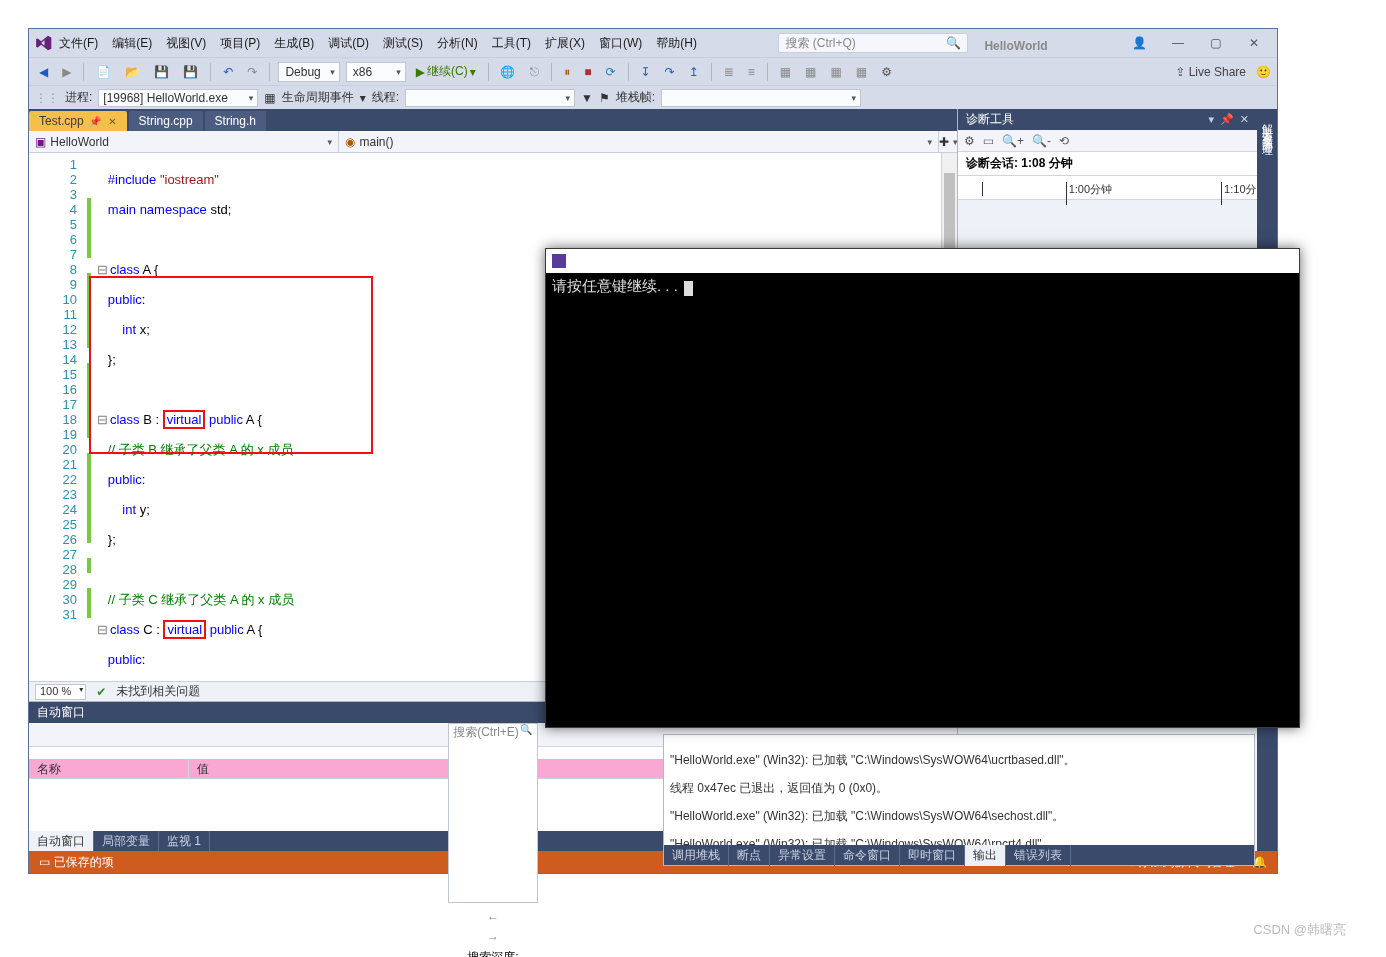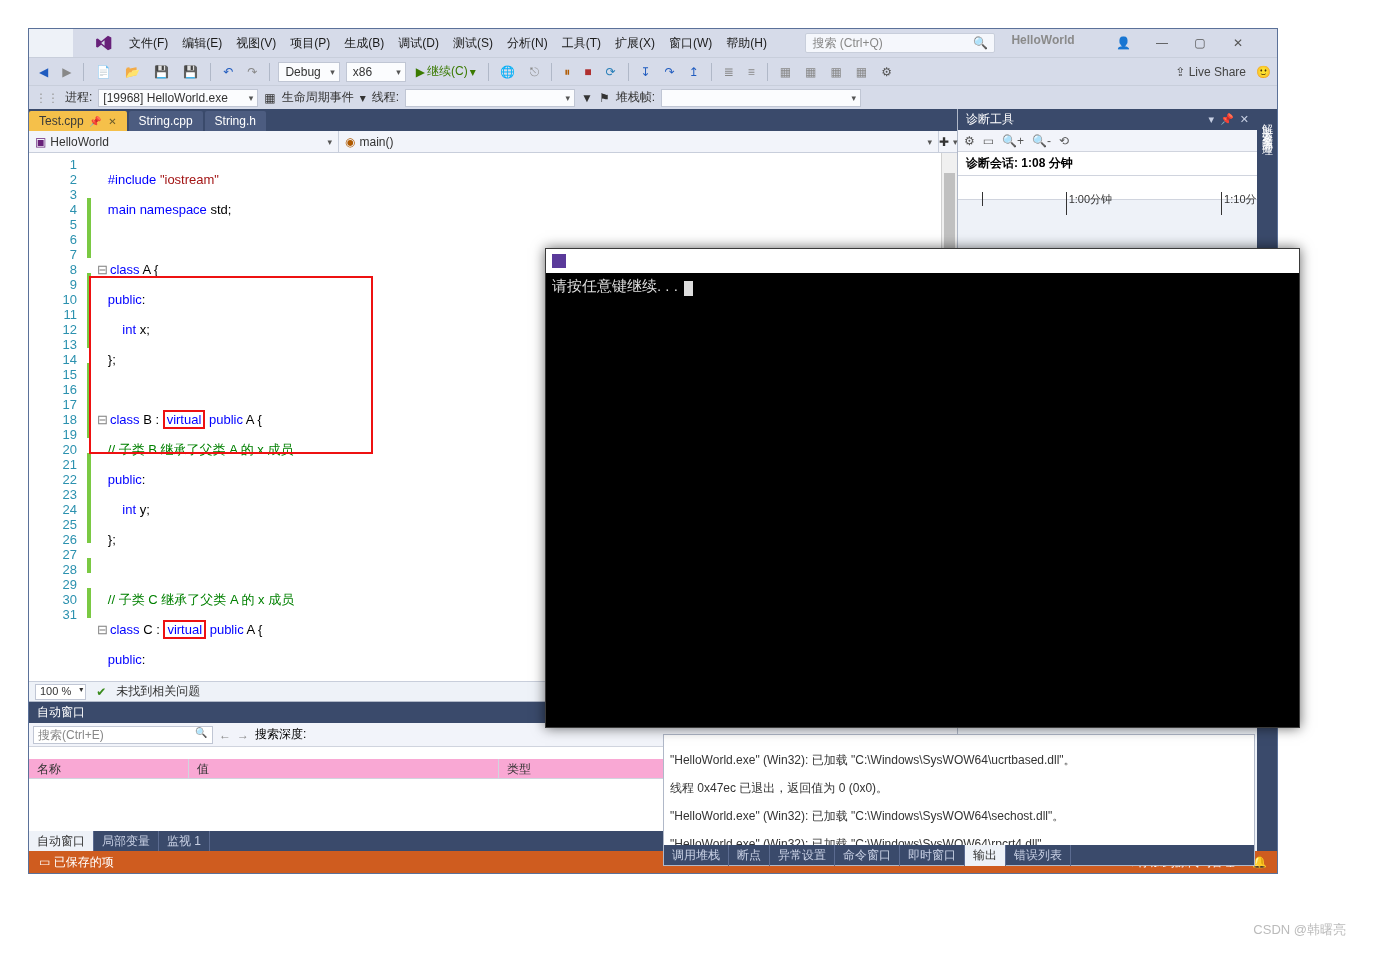--- a/index.html
+++ b/index.html
@@ -1,23 +1,23 @@
 <!DOCTYPE html>
 <html><head>
 <meta charset="utf-8">
 <style>
   * { margin:0; padding:0; box-sizing:border-box; font-family:"Microsoft YaHei","Segoe UI",Arial,sans-serif; }
   body { background:#fff; width:1386px; height:957px; position:relative; overflow:hidden; }
   .vs { position:absolute; left:28px; top:28px; width:1250px; height:846px; border:1px solid #5b7199; display:flex; flex-direction:column; background:#eef2f8; font-size:12px; }
   
-  .titlebar { height:28px; background:#d6dbe9; display:flex; align-items:center; padding:0 22px; gap:10px; font-size:12px; color:#1b1b1b;margin-left:44px;}
+  .titlebar { height:28px; background:#d6dbe9; display:flex; align-items:center; padding:0 6px; font-size:12px; color:#1b1b1b;}
   .titlebar .vs-logo { width:18px; height:18px; display:inline-block; }
   .titlebar .menu { display:flex; gap:2px; }
   .titlebar .menu span { padding:3px 6px; cursor:default; }
-  .titlebar .search { margin-left:auto; display:flex; align-items:flex-start; gap:6px; }
+  .titlebar .search { margin-left:auto; display:flex; align-items:flex-end; gap:6px; }
   .titlebar .searchbox { background:#f5f7fc; border:1px solid #c8cedb; width:190px; height:20px; padding:0 6px; display:flex; align-items:center; color:#888; border-radius:2px;}
   .titlebar .searchbox .mag { margin-left:auto; color:#555;}
   .titlebar .proj { color:#8a8a8a; margin-left:10px; font-weight:bold;}
   .titlebar .winbtns { margin-left:auto; display:flex; gap:4px; }
   .titlebar .winbtns span { width:34px; text-align:center; color:#555; padding:3px 0;}
   
   .tbar { height:28px; background:#d6dbe9; display:flex; align-items:center; padding:0 6px; gap:6px; border-top:1px solid #c8cedb; color:#3a3a3a;}
   .tbar .sep { width:1px; height:18px; background:#b0b8c8; margin:0 2px;}
   .tbar .btn { padding:2px 4px; color:#555; display:flex; align-items:center; gap:2px;}
   .tbar .combo { background:#fbfcfe; border:1px solid #c0c6d4; height:20px; padding:0 18px 0 6px; display:flex; align-items:center; position:relative; color:#333; min-width:60px;}
@@ -69,37 +69,37 @@
   .cscroll { position:absolute; right:0; top:0; bottom:0; width:16px; background:#f0f0f0; border-left:1px solid #d0d0d0;}
   .cscroll::before { content:""; position:absolute; top:20px; left:2px; right:2px; height:80px; background:#c0c0c0;}
   
   .edstat { height:20px; background:#eef2f8; border-top:1px solid #c8cedb; display:flex; align-items:center; gap:10px; padding:0 6px; color:#333;}
   .edstat .zoom { background:#fff; border:1px solid #c0c6d4; padding:0 14px 0 4px; height:16px; position:relative; font-size:11px;}
   .edstat .zoom::after{content:"▾";position:absolute;right:2px;font-size:8px;}
   .edstat .ok { color:#388a1a;}
   
   .autowin { height:150px; display:flex; flex-direction:column; border-top:1px solid #b0b8c8;}
   .panetitle { background:#3a4a6b; color:#fff; padding:2px 8px; font-size:12px;}
-  .searchrow { background:#f2f4fa; height:24px; display:flex; align-items:center; padding:0 4px; gap:6px; border-bottom:1px solid #d0d4de;}
+  .searchrow { background:#f2f4fa; height:24px; display:flex; align-items:center; padding:0 4px; gap:6px; border-bottom:1px solid #d0d4de;flex-direction:column;}
   .searchrow .sbox { background:#fff; border:1px solid #c0c6d4; height:18px; flex:0 0 180px; padding:0 18px 0 4px; color:#888; position:relative;}
   .searchrow .sbox::after { content:"🔍"; position:absolute; right:4px; font-size:10px; color:#555;}
   .autogrid { flex:1; background:#fff;}
   .autogrid .hdr { display:flex; background:#f9a8d4; border-bottom:1px solid #d0d4de; height:20px;margin-top:12px;}
   .autogrid .hdr div { padding:2px 8px; border-right:1px solid #d0d4de; font-size:12px; color:#333;}
   .autogrid .hdr .h1{width:160px;} .autogrid .hdr .h2{width:310px;} .autogrid .hdr .h3{flex:1;}
   .bottomtabs { height:20px; background:#3a4a6b; color:#c8d0e4; display:flex; align-items:center; font-size:12px;}
   .bottomtabs span { padding:2px 8px; border-right:1px solid #5b6b90;}
   .bottomtabs .sel { background:#eef2f8; color:#333;}
   
   .diagtitle { background:#3a4a6b; color:#fff; padding:2px 8px; font-size:12px; display:flex; align-items:center;}
   .diagtitle .winctl { margin-left:auto; display:flex; gap:6px; color:#c8d0e4; font-size:11px;}
   .diagtool { height:22px; background:#f2f4fa; border-bottom:1px solid #d0d4de; display:flex; align-items:center; gap:8px; padding:0 6px; color:#555;}
   .diagsess { padding:3px 8px; font-weight:bold; font-size:12px; background:#fff; border-bottom:1px solid #d0d4de;}
   .timeline { height:24px; background:#fff; border-bottom:1px solid #d0d4de; position:relative; font-size:11px; color:#333;}
-  .timeline .tick { position:absolute; top:16px; height:100%; border-left:1px solid #333; padding-left:2px;}
+  .timeline .tick { position:absolute; top:6px; height:100%; border-left:1px solid #333; padding-left:2px;}
   
   .outputpanel { position:absolute; left:663px; top:734px; width:592px; height:132px; background:#fff; border:1px solid #b0b8c8; display:flex; flex-direction:column; font-size:12px;}
   .outputpanel .body { flex:1; overflow:auto; padding:4px 6px; font-family:Consolas,monospace; color:#333; font-size:12px; line-height:14px; white-space:pre;}
   .outputtabs { height:20px; background:#3a4a6b; color:#c8d0e4; display:flex; align-items:center; font-size:12px;}
   .outputtabs span { padding:2px 8px; border-right:1px solid #5b6b90;}
   .outputtabs .sel { background:#eef2f8; color:#333;}
   
   .statusbar { height:22px; background:#cf5c1f; color:#fff; display:flex; align-items:center; padding:0 10px; font-size:12px;}
   .statusbar .right { margin-left:auto; display:flex; align-items:center; gap:8px;}
   

